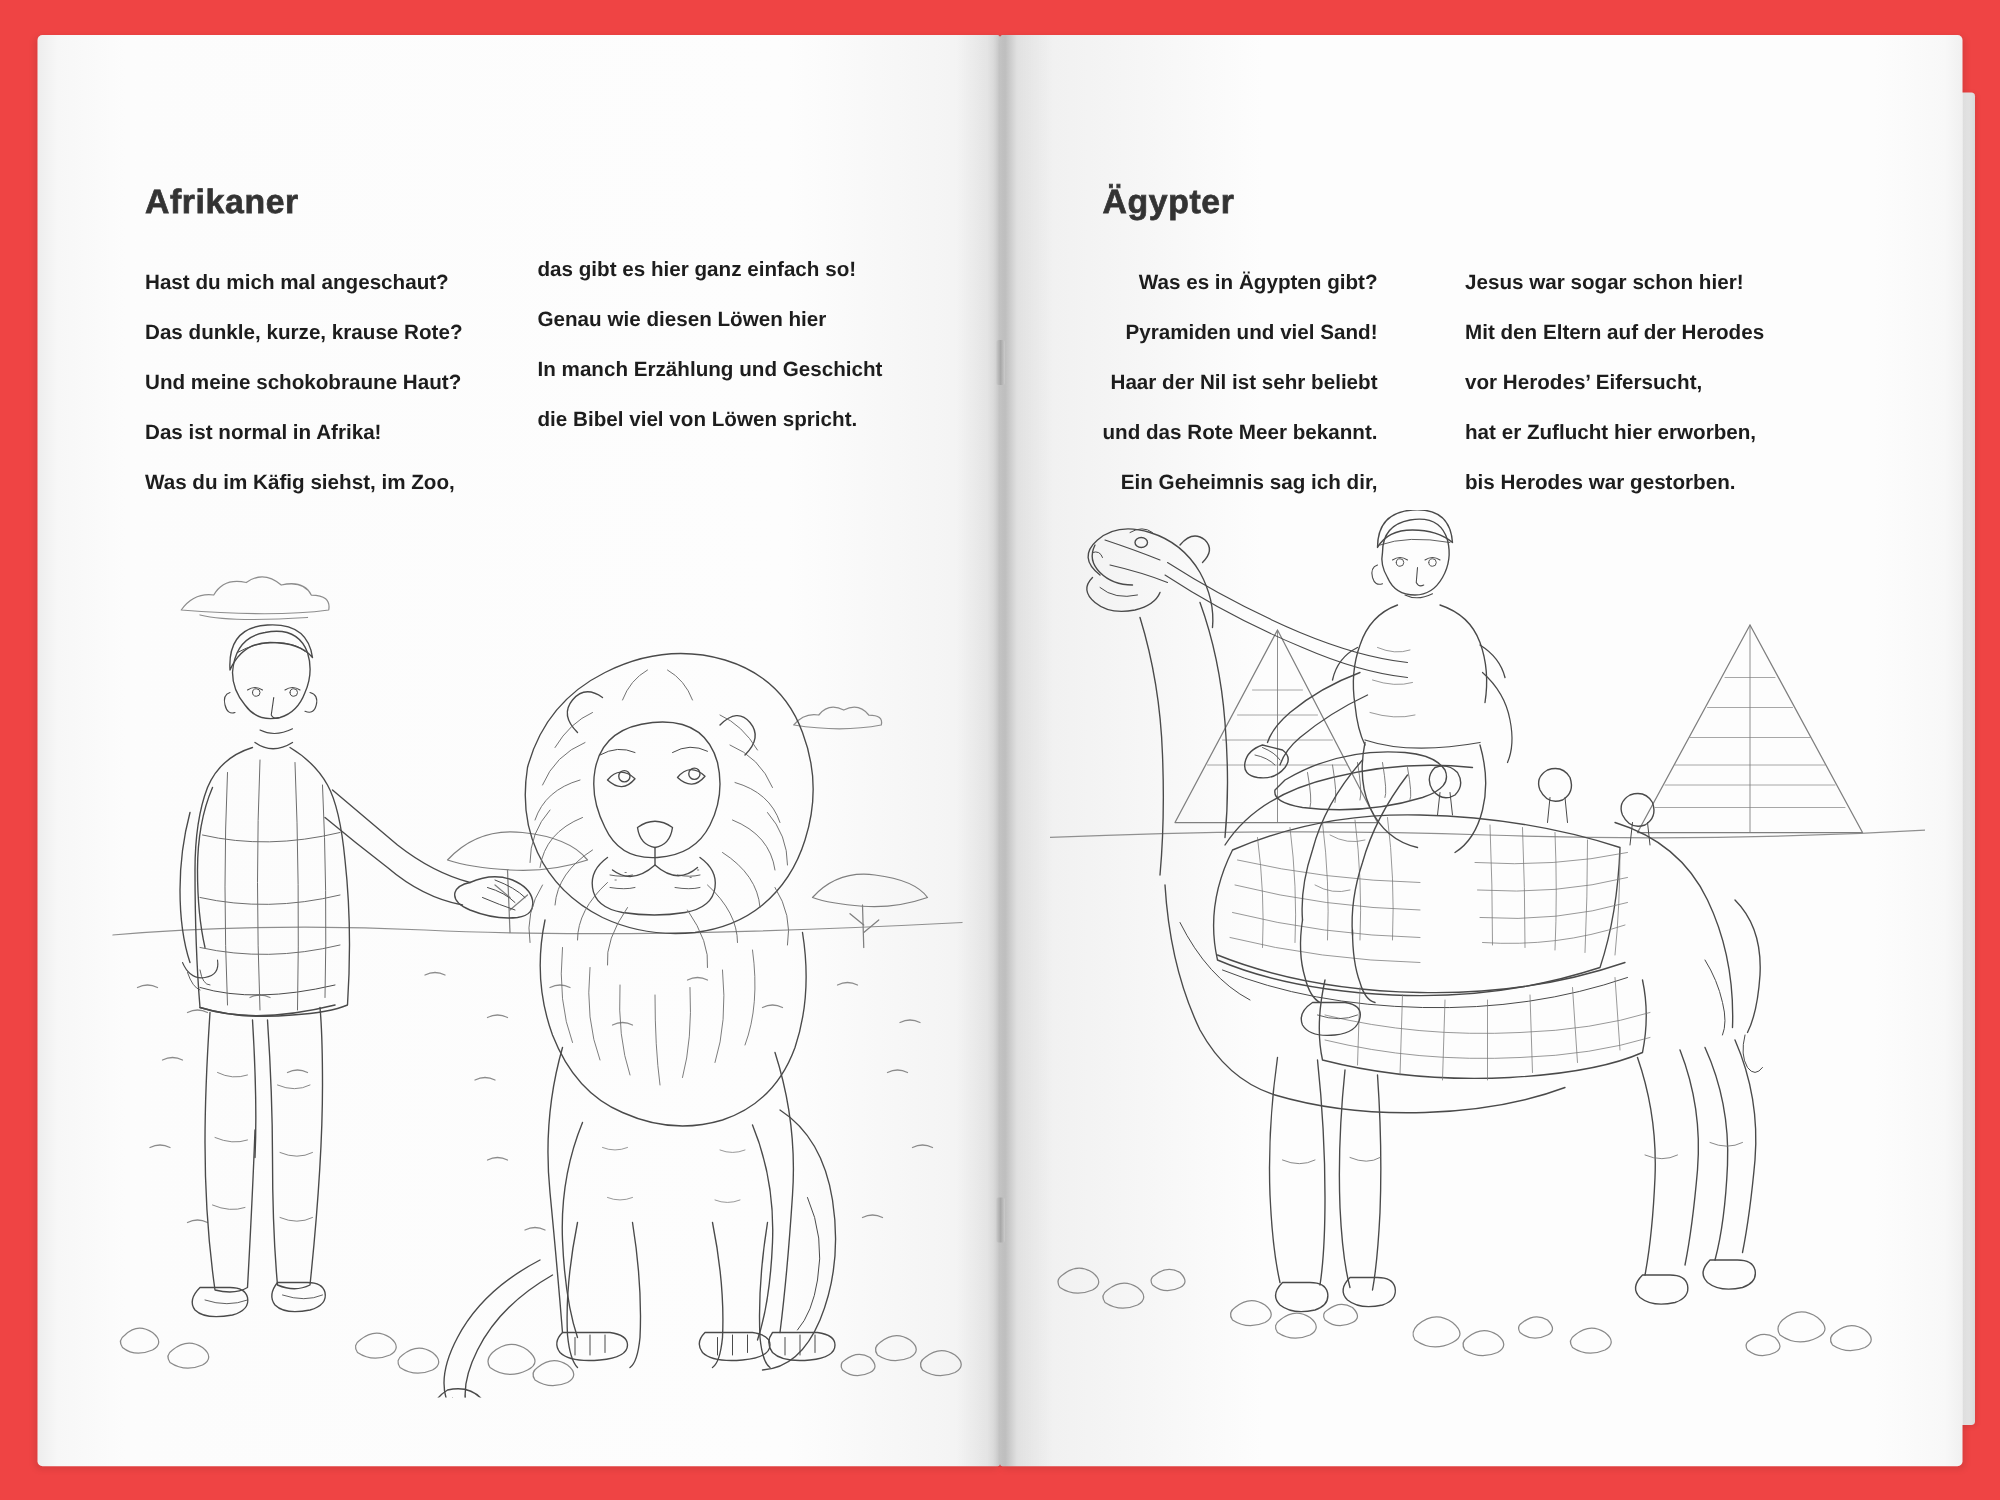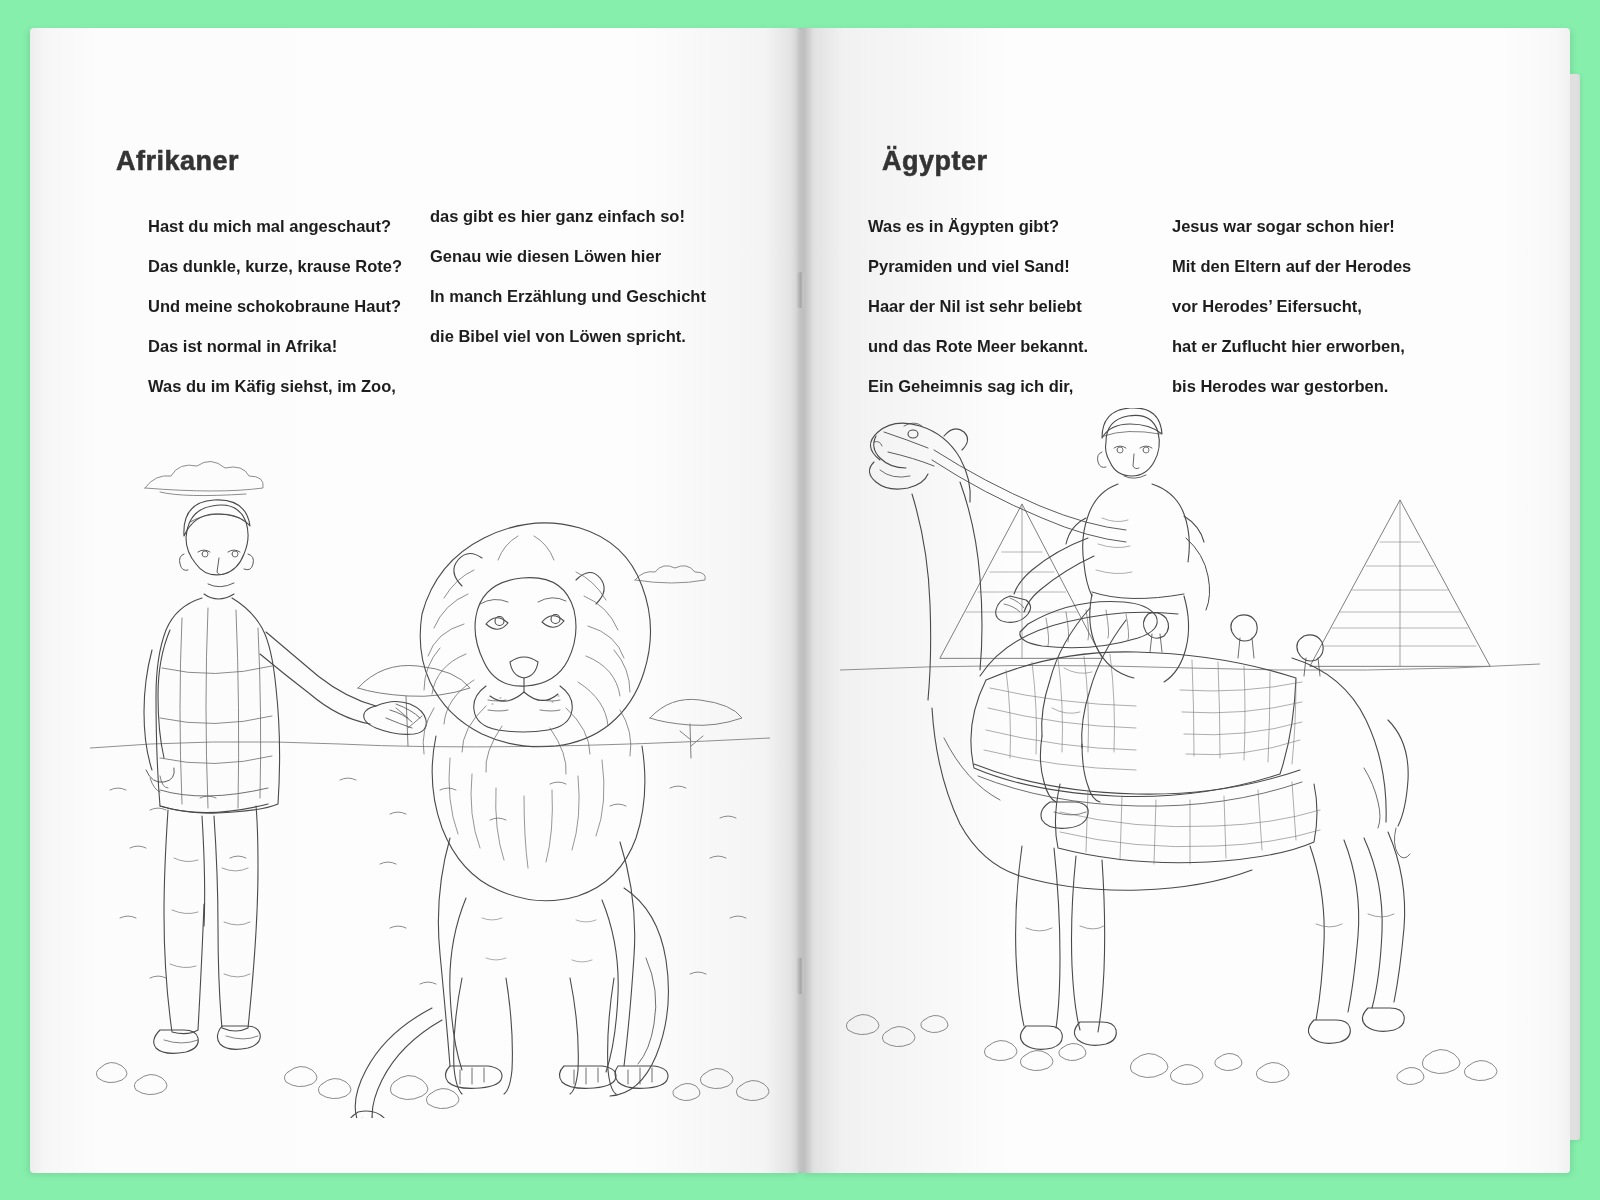--- a/index.html
+++ b/index.html
@@ -9,21 +9,21 @@
     width: 1600px;
     height: 1200px;
     overflow: hidden;
     font-family: "Liberation Sans", sans-serif;
   }
 
   #stage {
     position: relative;
     width: 1600px;
     height: 1200px;
-    background: #86efac;
+    background: #ef4444;
   }
 
   
   .book {
     position: absolute;
     left: 30px;
     top: 28px;
     width: 1540px;
     height: 1145px;
   }
@@ -123,23 +123,23 @@
   .stanza {
     position: absolute;
     font-size: 16.5px;
     line-height: 40px;
     color: #1d1d1d;
     font-weight: 600;
     white-space: nowrap;
   }
   .stanza div { }
 
-  .left-col-a { left: 86px; top: 178px; margin-left: 32px; }
+  .left-col-a { left: 86px; top: 178px; }
   .left-col-b { left: 400px; top: 168px; }
-  .right-col-a { left: 68px; top: 178px; }
+  .right-col-a { left: 82px; top: 178px; text-align: right; }
   .right-col-b { left: 372px; top: 178px; }
 
   
   .illus {
     position: absolute;
     overflow: hidden;
   }
   .illus-left  { left: 60px;  top: 390px; width: 680px; height: 700px; }
   .illus-right { left: 40px;  top: 380px; width: 700px; height: 710px; }
 

